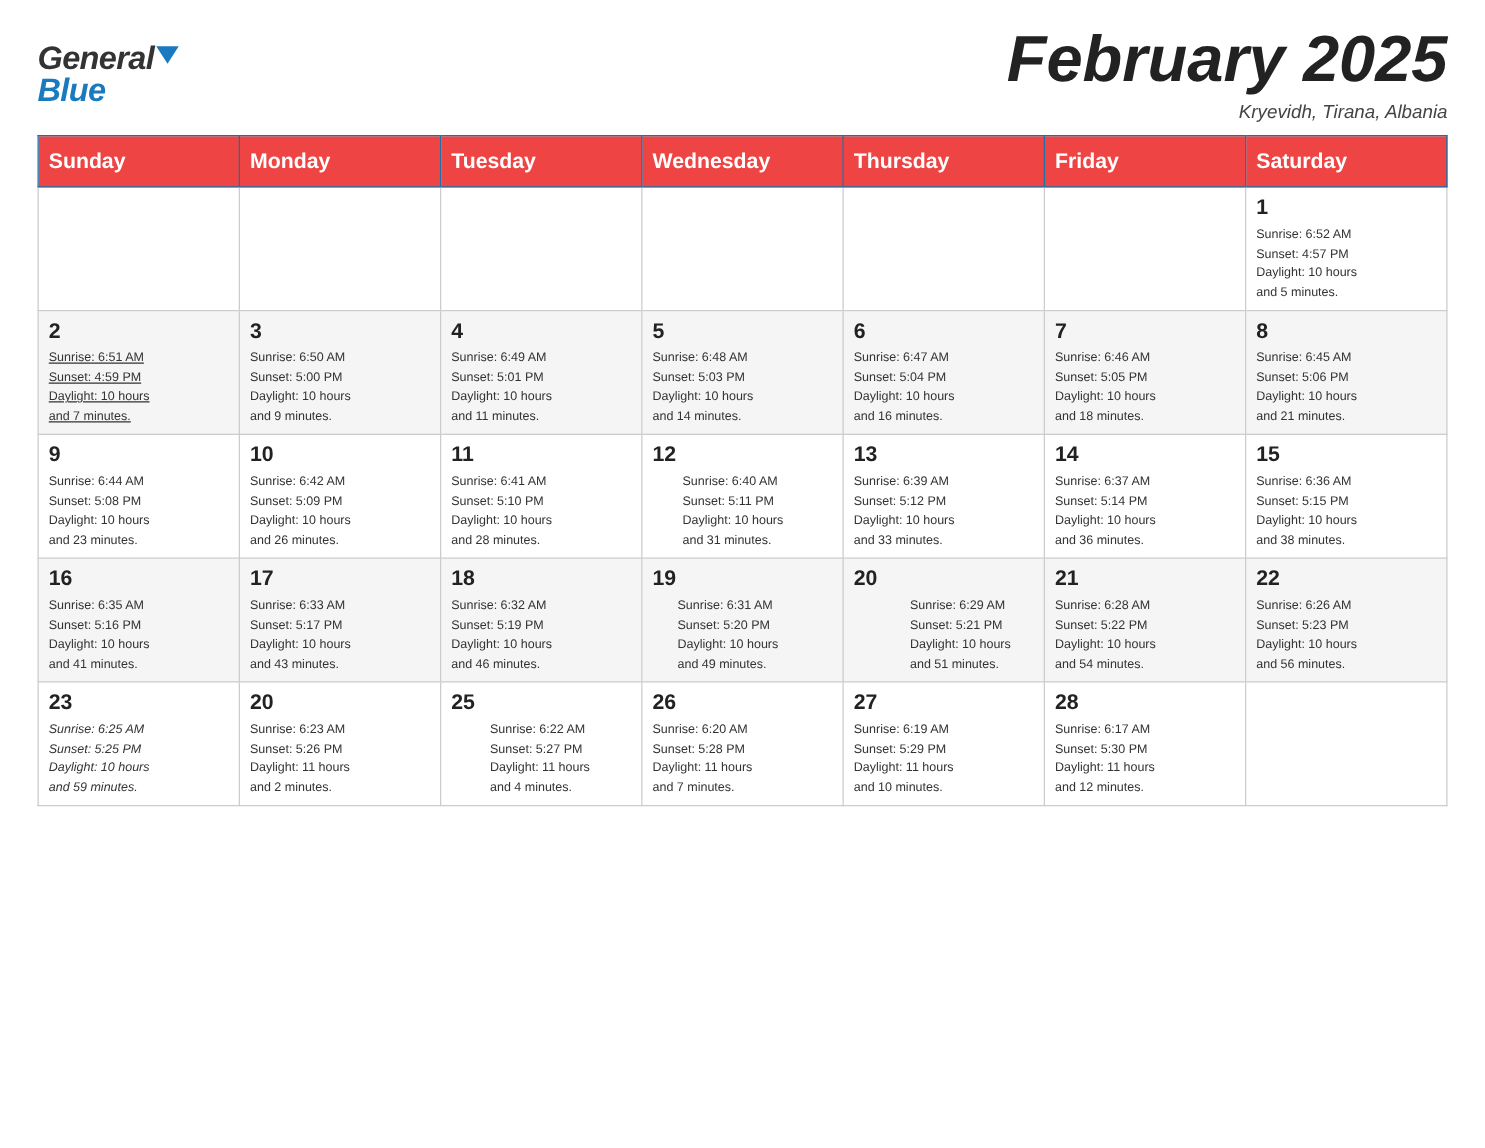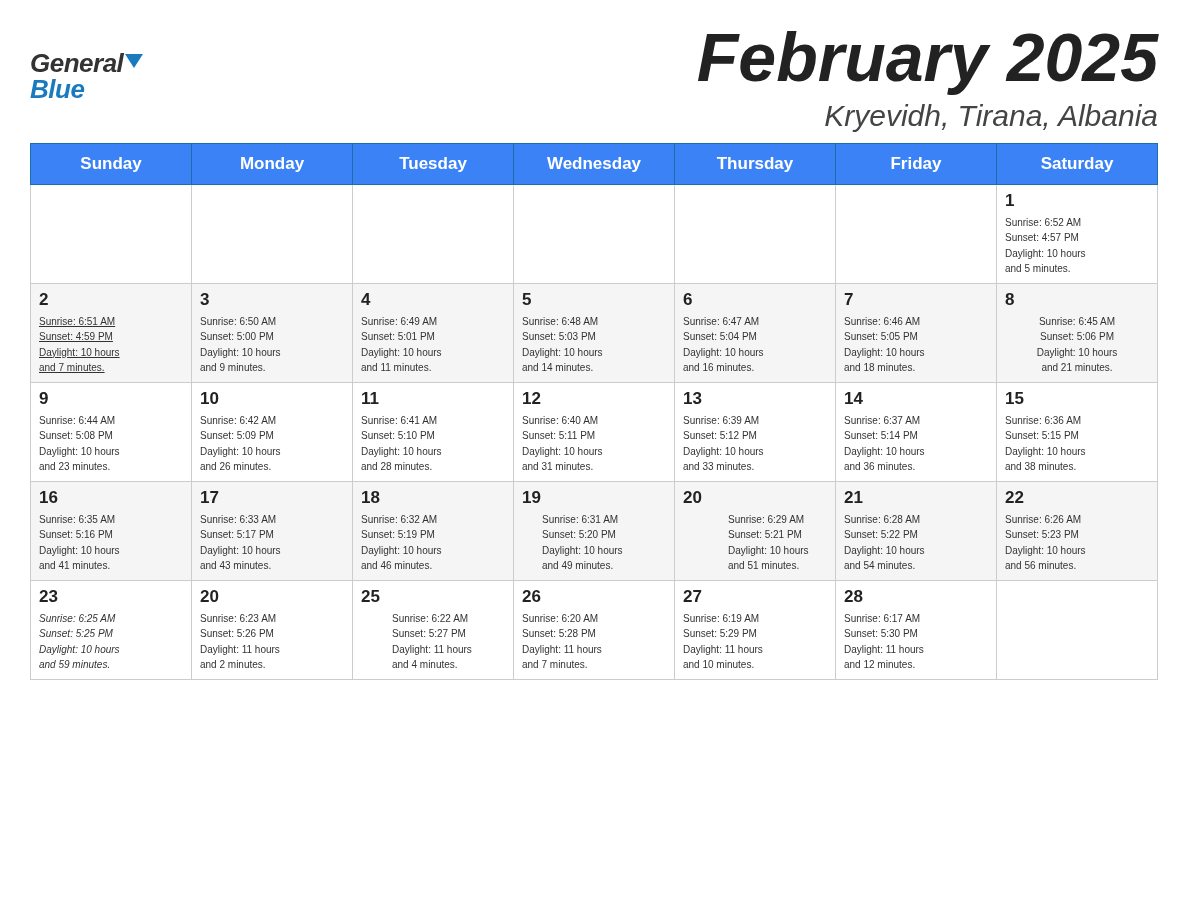--- a/index.html
+++ b/index.html
@@ -49,42 +49,42 @@
       top: -2px;
     }
     .logo-top-line {
       display: flex;
       align-items: center;
     }
     .title-block {
       text-align: right;
     }
     .title-month {
-      font-size: 68px;
+      font-size: 52px;
       font-weight: bold;
       color: #222;
       line-height: 1.1;
     }
     .title-location {
-      font-size: 30px;
+      font-size: 15px;
       color: #444;
       margin-top: 4px;
     }
     .calendar {
       width: 100%;
       border-collapse: collapse;
       margin-top: 10px;
     }
     .calendar thead th {
-      background-color: #3b82f6;
+      background-color: #ef4444;
       color: #fff;
       font-size: 17px;
       font-weight: bold;
       padding: 10px 8px;
-      text-align: center;
+      text-align: left;
       border: 1px solid #1a6fa8;
     }
     .calendar tbody td {
       vertical-align: top;
       border: 1px solid #ccc;
       padding: 6px 8px;
       width: calc(100% / 7);
       min-height: 100px;
     }
     .day-number {
@@ -194,21 +194,21 @@
         </td>
         <td>
           <div class="day-number">7</div>
           <div class="day-info" style="white-space: pre-line;">Sunrise: 6:46 AM
 Sunset: 5:05 PM
 Daylight: 10 hours
 and 18 minutes.</div>
         </td>
         <td>
           <div class="day-number">8</div>
-          <div class="day-info" style="white-space: pre-line; text-align: center;">Sunrise: 6:45 AM
+          <div class="day-info" style="white-space: pre-line;">Sunrise: 6:45 AM
 Sunset: 5:06 PM
 Daylight: 10 hours
 and 21 minutes.</div>
         </td>
       </tr>
       <tr class="row-border-top">
         <td>
           <div class="day-number">9</div>
           <div class="day-info" style="white-space: pre-line;">Sunrise: 6:44 AM
 Sunset: 5:08 PM
@@ -224,21 +224,21 @@
         </td>
         <td>
           <div class="day-number">11</div>
           <div class="day-info" style="white-space: pre-line;">Sunrise: 6:41 AM
 Sunset: 5:10 PM
 Daylight: 10 hours
 and 28 minutes.</div>
         </td>
         <td>
           <div class="day-number">12</div>
-          <div class="day-info" style="white-space: pre-line;">Sunrise: 6:40 AM
+          <div class="day-info" style="white-space: pre-line; margin-left: 24px;">Sunrise: 6:40 AM
 Sunset: 5:11 PM
 Daylight: 10 hours
 and 31 minutes.</div>
         </td>
         <td>
           <div class="day-number">13</div>
           <div class="day-info" style="white-space: pre-line;">Sunrise: 6:39 AM
 Sunset: 5:12 PM
 Daylight: 10 hours
 and 33 minutes.</div>

